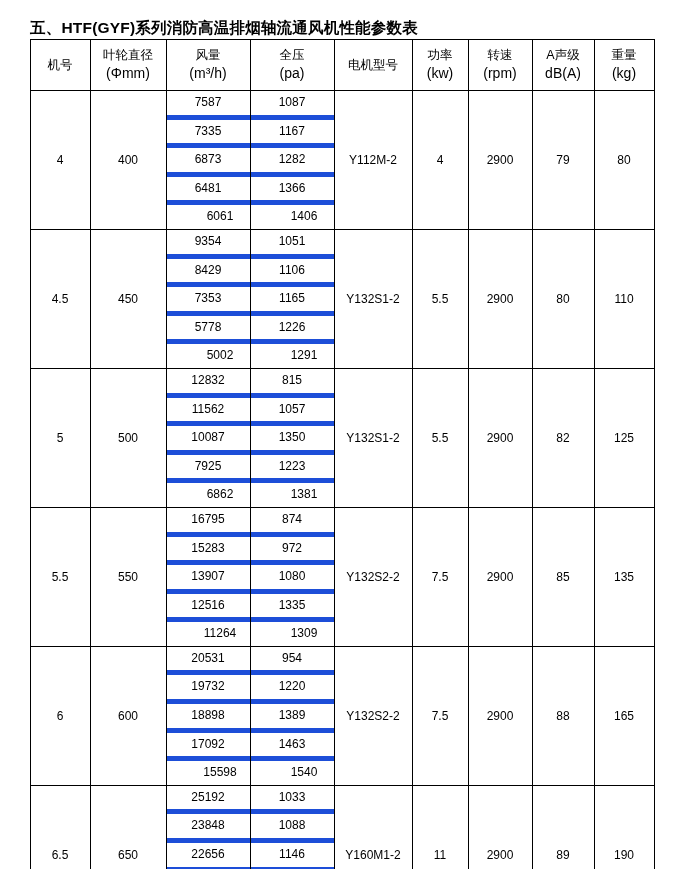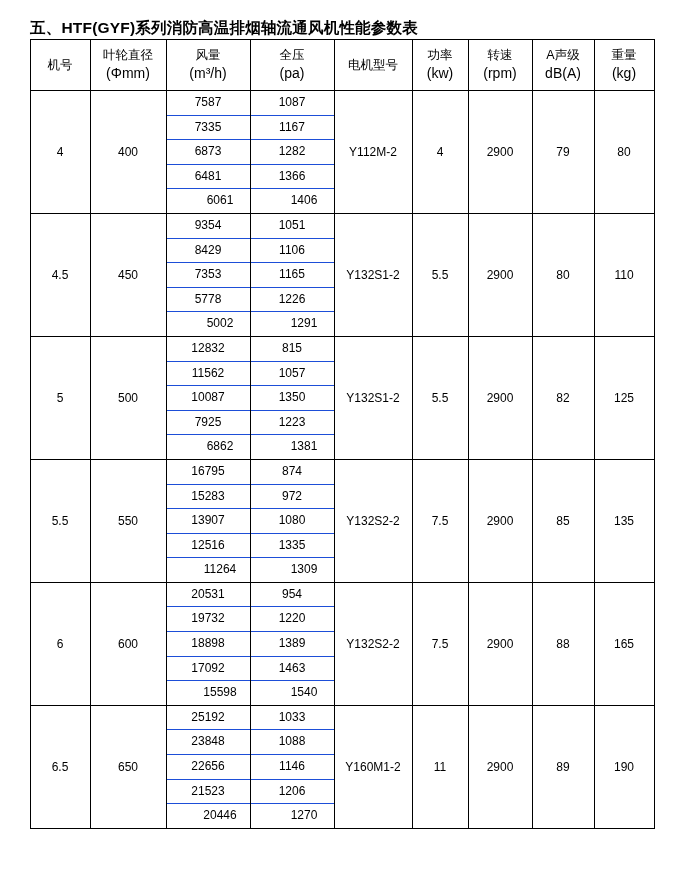--- a/index.html
+++ b/index.html
@@ -65,21 +65,21 @@
     font-size: 14px;
   }
   td.vals {
     padding: 0;
     border-left: 1px solid #000000;
     border-right: 1px solid #000000;
   }
   td.vals .v {
     height: 23.6px;
     line-height: 23.6px;
-    border-bottom: 1px solid #1d4ed8;
+    border-bottom: 5px solid #1d4ed8;
     font-size: 12px;
   }
   td.vals .v:last-child {
     border-bottom: none;
     margin-left: 24px;
   }
   td.group {
     font-size: 12px;
   }
   

